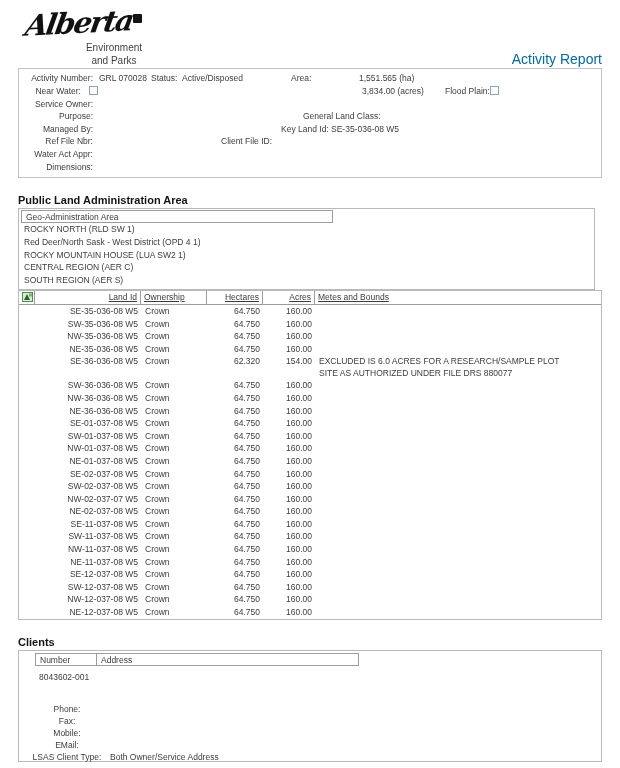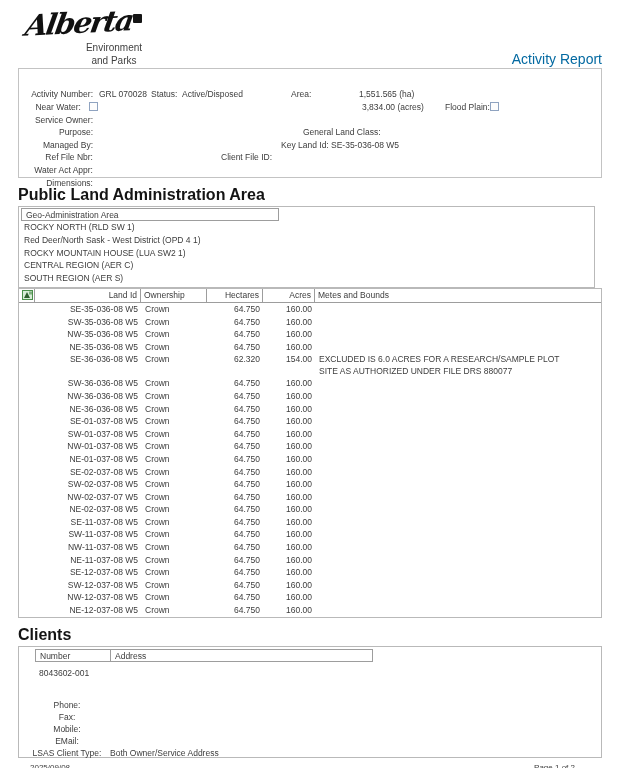--- a/index.html
+++ b/index.html
@@ -9,52 +9,52 @@
   
   .hdr{position:relative;height:62px;}
   .logo{position:absolute;left:8px;top:0;white-space:nowrap;}
   .logo-text{font-family:"DejaVu Serif",serif;font-style:italic;font-weight:bold;font-size:29px;letter-spacing:-2px;display:inline-block;transform:skewX(-12deg) rotate(-3deg);color:#111;}
   .logo-mark{display:inline-block;width:9px;height:9px;background:#151515;margin-left:1px;vertical-align:10px;border-radius:1px;}
   .dept{position:absolute;left:28px;top:36px;width:136px;text-align:center;font-size:10px;line-height:12.5px;color:#3f3f3f;}
   .title{position:absolute;left:0;right:0;bottom:1px;text-align:right;font-size:14px;color:#0369a1;}
 
   
   .info-box{position:relative;height:110px;border:1px solid #c3c3c3;font-size:8.5px;color:#3c3c3c;box-sizing:border-box;}
-  .info-box span{position:absolute;line-height:10px;white-space:nowrap;margin-top:16px;}
+  .info-box span{position:absolute;line-height:10px;white-space:nowrap;}
   .lb{left:0;width:74px;text-align:right;}
   .cb{width:9px;height:9px;border:1px solid #8fa3c0;background:#fdfdfd;display:inline-block;position:absolute;box-sizing:border-box;}
 
-  .section-h{font-size:16px;font-weight:bold;color:#141414;margin:8px 0 2px 0;}
+  .section-h{font-size:11px;font-weight:bold;color:#141414;margin:16px 0 2px 0;}
 
   
   .geo-box{border:1px solid #b9b9b9;width:577px;box-sizing:border-box;padding:1px 0 2px 0;}
-  .geo-head{border:1px solid #9d9d9d;width:258px;height:13px;line-height:12px;padding-left:4px;font-size:8.5px;margin-left:2px;box-sizing:border-box;}
+  .geo-head{border:1px solid #9d9d9d;width:312px;height:13px;line-height:12px;padding-left:4px;font-size:8.5px;margin-left:2px;box-sizing:border-box;}
   .geo-item{font-size:8.5px;line-height:12.8px;padding-left:5px;}
 
   
   .ll-box{border:1px solid #b9b9b9;width:584px;box-sizing:border-box;}
   .ll-head{display:flex;height:13px;line-height:11px;font-size:8.5px;border-bottom:1px solid #9d9d9d;}
-  .ll-head .cell{border-right:1px solid #9d9d9d;box-sizing:border-box;padding:1px 3px 0 3px;overflow:hidden;}
+  .ll-head .cell{border-right:1px solid #9d9d9d;box-sizing:border-box;padding:1px 3px 0 3px;overflow:hidden;text-decoration:underline;}
   .cell{box-sizing:border-box;}
   .c-icon{width:16px;flex:none;padding:1px 2px 0 2px;}
   .c-landid{width:106px;flex:none;text-align:right;padding-right:3px;}
   .c-own{width:66px;flex:none;padding-left:4px;}
   .c-hect{width:56px;flex:none;text-align:right;padding-right:3px;}
   .c-acres{width:52px;flex:none;text-align:right;padding-right:3px;}
   .c-metes{flex:1;padding:0 32px 0 4px;line-height:11.5px;}
   .ll-head .c-metes{border-right:none;}
   .ll-row{display:flex;font-size:8.5px;line-height:12.6px;}
   .ll-row .c-metes{padding-top:1px;}
 
   
   .clients-box{position:relative;border:1px solid #b9b9b9;width:584px;height:112px;box-sizing:border-box;font-size:8.5px;}
   .cl-head{position:absolute;left:16px;top:2px;display:flex;height:13px;line-height:11px;}
   .cl-cell{border:1px solid #9d9d9d;border-left:none;box-sizing:border-box;padding:1px 0 0 4px;}
   .cl-cell:first-child{border-left:1px solid #9d9d9d;}
-  .cl-num{width:76px;}
+  .cl-num{width:62px;}
   .cl-name{width:196px;}
   .cl-addr{width:262px;}
   .clients-box span{position:absolute;line-height:10px;white-space:nowrap;}
   .cl-lb{left:8px;width:80px;text-align:center;}
 
   .footer{display:flex;justify-content:space-between;font-size:8px;color:#3c3c3c;margin-top:5px;padding:0 27px 0 12px;}
 </style>
 </head>
 <body>
 

